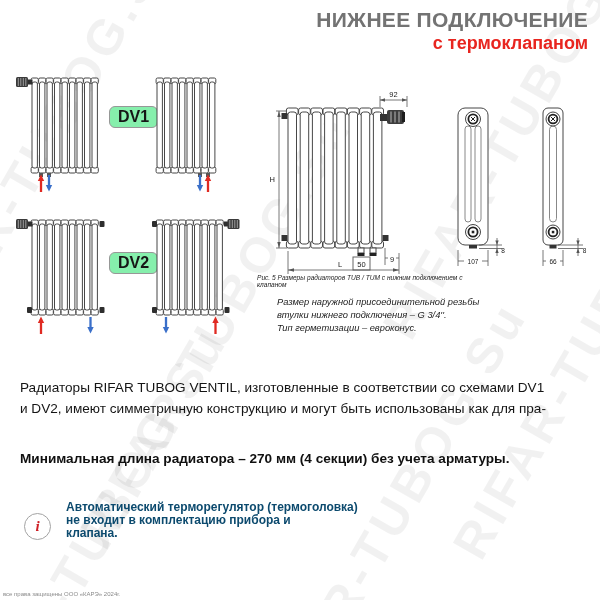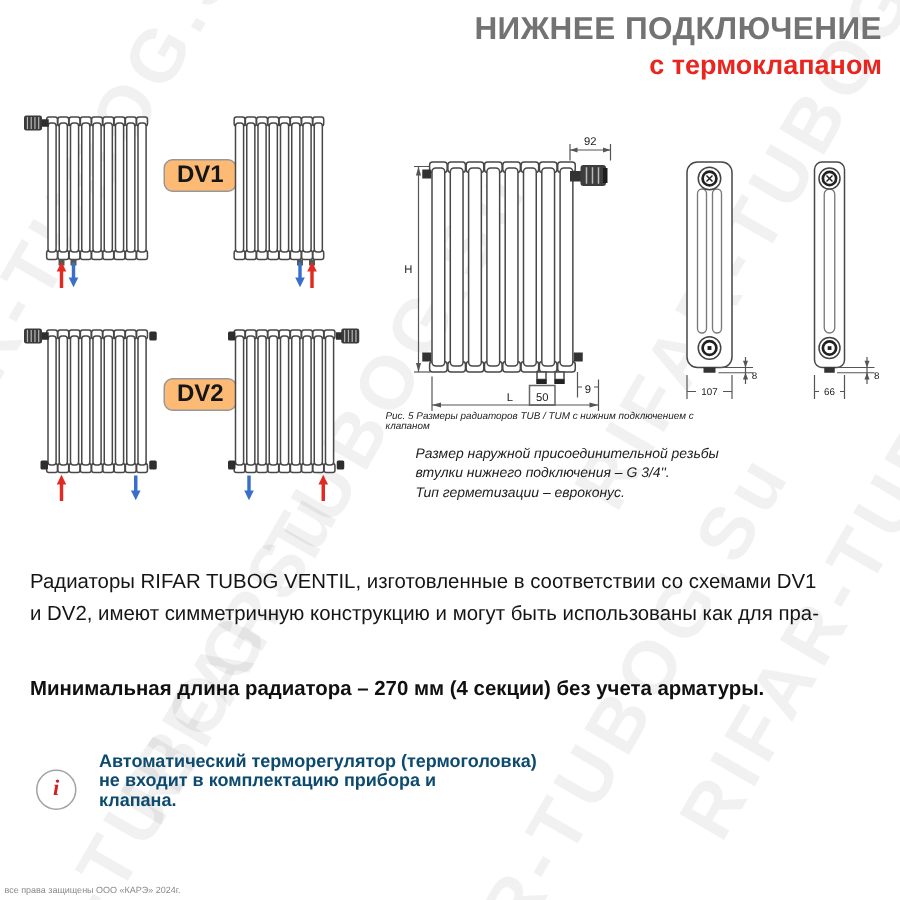--- a/index.html
+++ b/index.html
@@ -8,21 +8,21 @@
   
   .wm{position:absolute;z-index:0;font-weight:bold;font-size:50px;letter-spacing:5px;
       color:rgba(0,0,0,0.055);white-space:nowrap;pointer-events:none;
       transform:translate(-50%,-50%) rotate(-60deg);}
   
   .hdr{position:absolute;top:8px;right:12px;text-align:right;z-index:2;}
   .t1{font-size:21px;font-weight:800;letter-spacing:.3px;color:#737373;line-height:23px;}
   .t2{font-size:18px;font-weight:800;color:#e8251f;line-height:20px;margin-top:2px;}
   
   .fig{position:absolute;z-index:1;}
-  .dvlabel{position:absolute;z-index:1;border:1.5px solid #979797;border-radius:6px;background:#fdba74;
+  .dvlabel{position:absolute;z-index:1;border:1.5px solid #979797;border-radius:6px;background:#86efac;
            font-weight:bold;font-size:16px;color:#161616;padding:1px 8px;}
   .ln{fill:#fff;stroke:#474747;stroke-width:1;}
   .dim{stroke:#555;stroke-width:0.8;fill:none;}
   .dt{font-size:7.5px;fill:#1a1a1a;font-family:"Liberation Sans",sans-serif;}
   .dts{font-size:6.5px;fill:#1a1a1a;font-family:"Liberation Sans",sans-serif;}
   .arrfill{fill:#555;}
   
   .cap{position:absolute;left:257px;top:274px;width:210px;font-size:6.6px;font-style:italic;color:#222;z-index:1;}
   .note{position:absolute;left:257px;top:296px;font-size:9.3px;font-style:italic;line-height:13px;color:#1c1c1c;z-index:1;margin-left:20px;}
   

